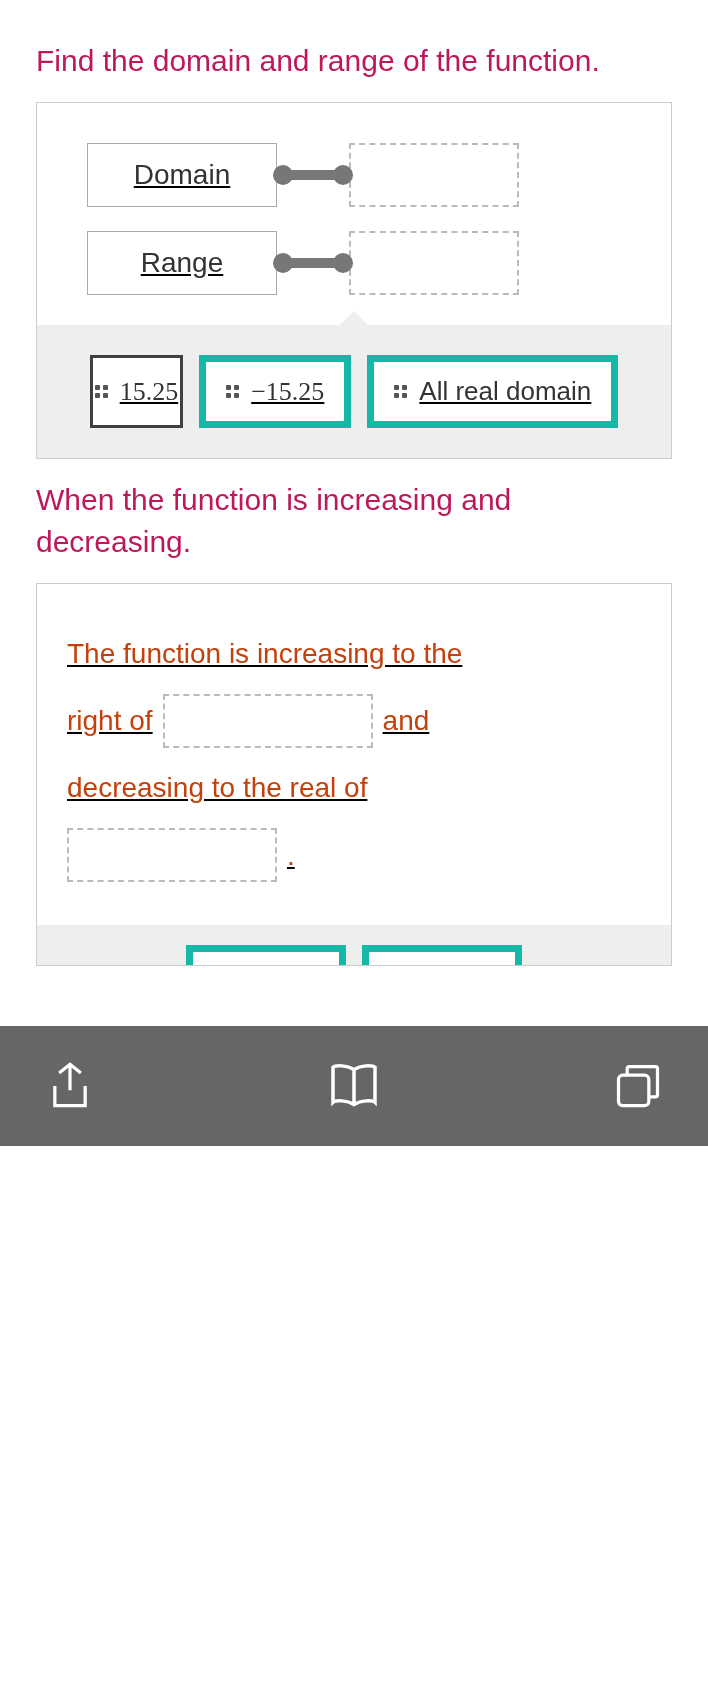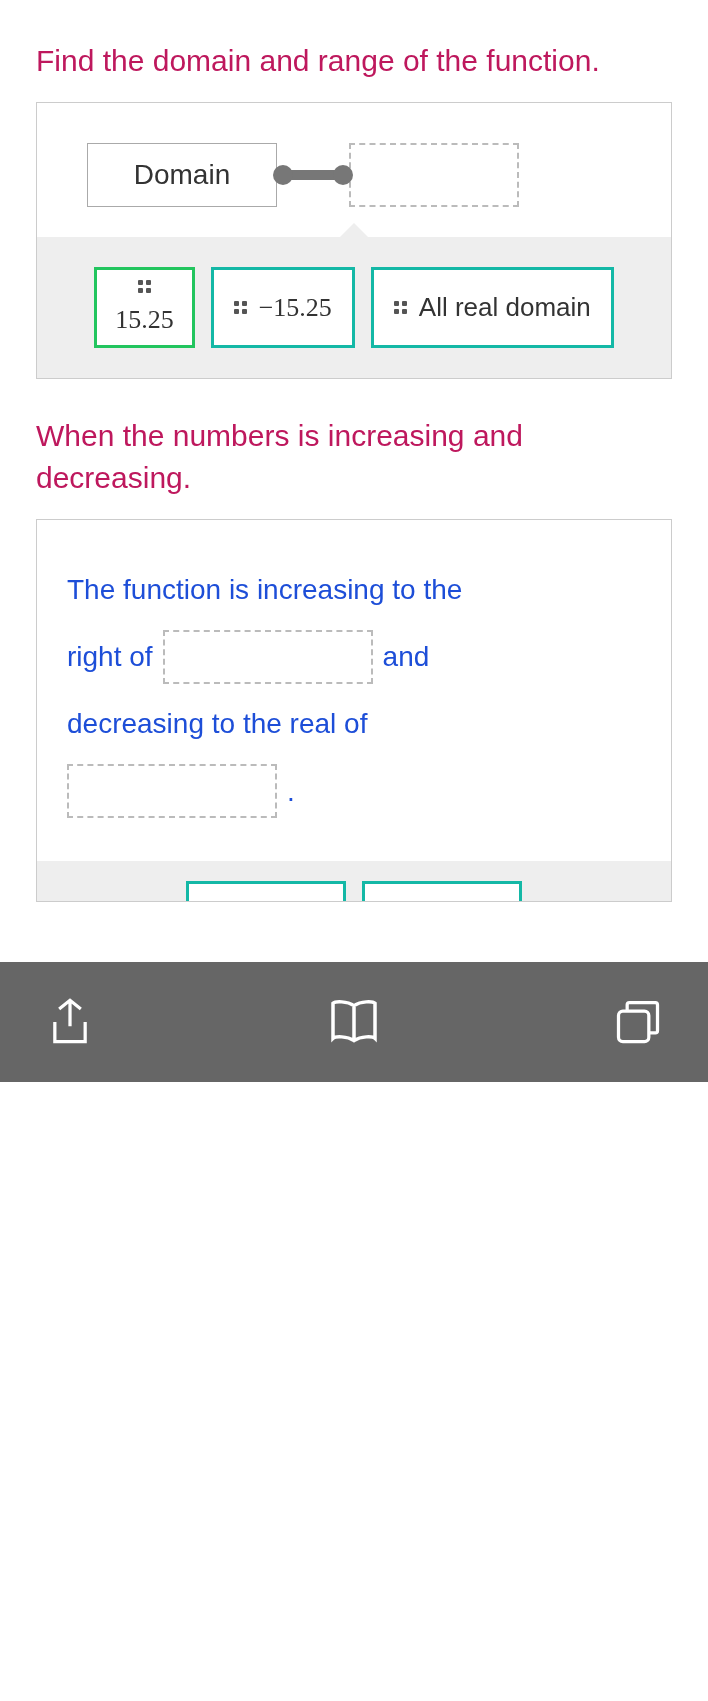--- a/index.html
+++ b/index.html
@@ -1,53 +1,60 @@
 <!DOCTYPE html>
 <html><head>
 <meta charset="utf-8">
 <style>
 * { box-sizing: border-box; margin: 0; padding: 0; }
 body { font-family: -apple-system, Helvetica, Arial, sans-serif; background: #fff; width: 708px; }
 .content { padding: 40px 36px 0 36px; }
 .prompt { font-size: 30px; color: #be185d; line-height: 1.4; margin-bottom: 20px; }
-.panel { border: 1px solid #ccc; background: #fff; margin-bottom: 36px; }
+.panel { border: 1px solid #ccc; background: #fff; margin-bottom: 20px; text-decoration: underline; }
 .match-area { padding: 40px 50px 30px 50px; display: flex; flex-direction: column; gap: 24px; }
 .match-row { display: flex; align-items: center; gap: 0; }
 .match-label { width: 190px; height: 64px; border: 1px solid #aaa; display: flex; align-items: center; justify-content: center; font-size: 28px; color: #333; background: #fff; }
 .connector { width: 72px; height: 14px; position: relative; display:flex; align-items:center; }
 .connector::before, .connector::after { content:""; width:20px; height:20px; border-radius:50%; background:#777; position:absolute; top:-3px; }
 .connector::before { left:-4px; }
 .connector::after { right:-4px; }
 .connector-bar { height:10px; background:#777; width:100%; border-radius:5px; }
 .drop { width: 170px; height: 64px; border: 2px dashed #bbb; background:#fff; }
 .options { background: #eee; padding: 30px 20px; display:flex; flex-wrap:wrap; gap:16px; justify-content:center; position:relative; }
 .options::before { content:""; position:absolute; top:-14px; left:50%; transform:translateX(-50%); border-left:14px solid transparent; border-right:14px solid transparent; border-bottom:14px solid #eee; }
-.chip { border:3px solid #14b8a6; background:#fff; padding:20px 20px; font-size:26px; color:#333; display:flex; align-items:center; gap:12px; font-family: 'Times New Roman', serif; }
-.chip.selected { border:3px solid #22c55e; padding:10px 18px;flex-direction:column; }
+.chip { border:7px solid #14b8a6; background:#fff; padding:14px 20px; font-size:26px; color:#333; display:flex; align-items:center; gap:12px; font-family: 'Times New Roman', serif; }
+.chip.selected { border:3px solid #404040; padding:10px 2px; }
 .grip { display:inline-grid; grid-template-columns:repeat(2,5px); grid-template-rows:repeat(2,5px); gap:3px; }
 .grip span { width:5px; height:5px; background:#555; border-radius:1px; }
-.fill-area { padding: 36px 30px; font-size: 28px; color:#1d4ed8; line-height: 2.4; }
+.fill-area { padding: 36px 30px; font-size: 28px; color:#c2410c; line-height: 2.4; }
 .fill-area .line { display:flex; flex-wrap:wrap; align-items:center; gap:10px; }
 .inline-drop { display:inline-block; width:210px; height:54px; border:2px dashed #bbb; vertical-align:middle; }
 .bottom-bar { background:#666; height:120px; display:flex; align-items:center; justify-content:space-between; padding:0 40px; margin-top:60px; }
 .bar-icon { width:60px; height:60px; display:flex; align-items:center; justify-content:center; }
 .bar-icon svg { stroke:#fff; fill:none; stroke-width:3; }
 .math-i { font-style: italic; }
 </style>
 </head>
 <body>
 
 <div class="content">
 
   <div class="prompt">Find the domain and range of the function.</div>
 
   <div class="panel">
     <div class="match-area">
       <div class="match-row">
         <div class="match-label">Domain</div>
+        <div class="connector">
+            <div class="connector-bar"></div>
+          </div>
+        <div class="drop"></div>
+      </div>
+      <div class="match-row">
+        <div class="match-label">Range</div>
         <div class="connector">
             <div class="connector-bar"></div>
           </div>
         <div class="drop"></div>
       </div>
     </div>
     <div class="options">
       <div class="chip selected">
         <span class="grip">
             <span></span>
@@ -71,21 +78,21 @@
             <span></span>
             <span></span>
             <span></span>
             <span></span>
           </span>
         <span>All real domain</span>
       </div>
     </div>
   </div>
 
-  <div class="prompt">When the numbers is increasing and decreasing.</div>
+  <div class="prompt">When the function is increasing and decreasing.</div>
 
   <div class="panel">
     <div class="fill-area">
       <div class="line">
         <span>The function is increasing to the</span>
       </div>
       <div class="line">
         <span>right of</span>
         <span class="inline-drop"></span>
         <span>and</span>

